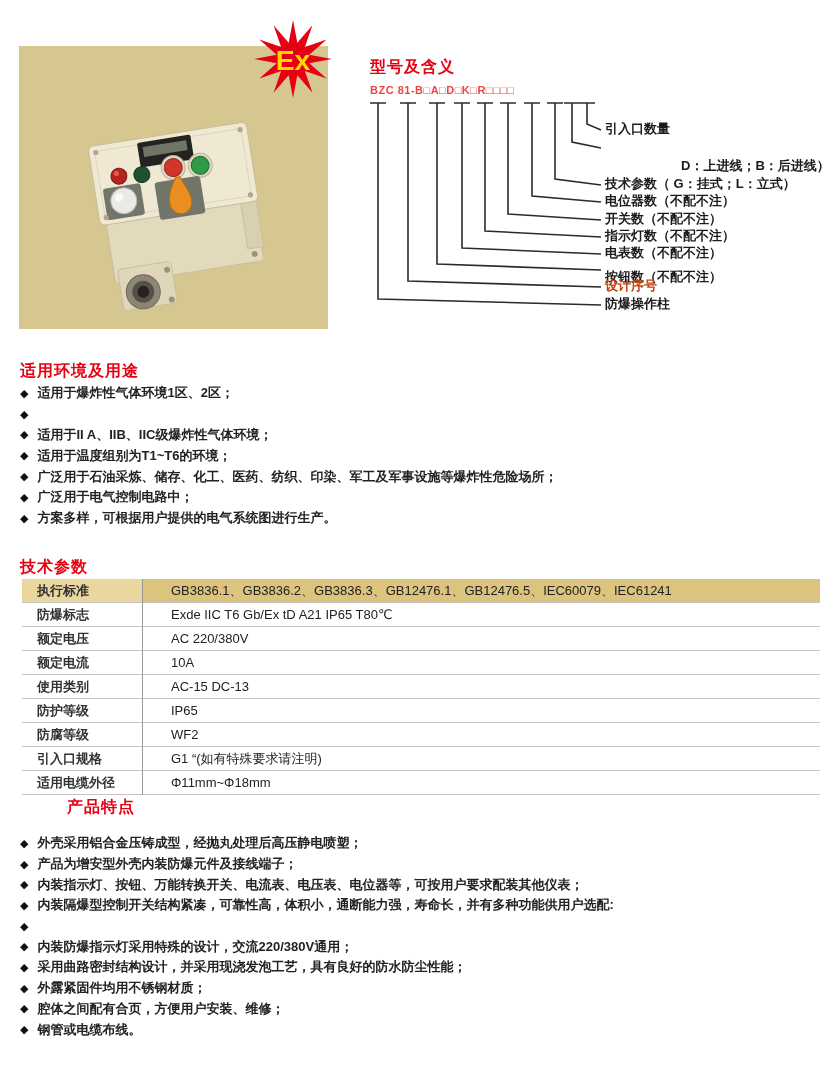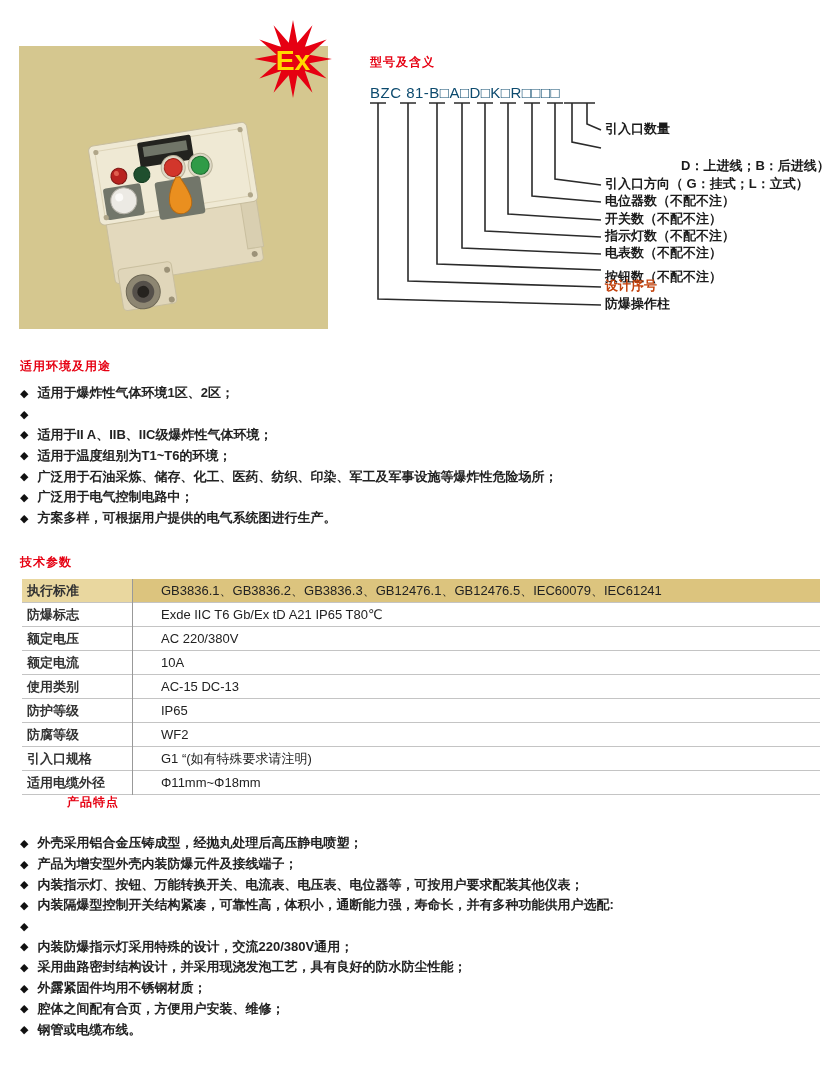--- a/index.html
+++ b/index.html
@@ -1,48 +1,48 @@
 <!DOCTYPE html>
 <html><head>
 <meta charset="utf-8">
 <style>
   html,body { margin:0; padding:0; background:#fff; }
   .page {
     position:relative; width:840px; height:1081px; background:#fff;
     font-family:"Liberation Sans","DejaVu Sans",sans-serif; overflow:hidden;
   }
   .section-title {
-    position:absolute; color:#e60012; font-size:12px; font-weight:bold;
+    position:absolute; color:#e60012; font-size:16px; font-weight:bold;
     letter-spacing:1px; white-space:nowrap;
   }
   
   .photo { position:absolute; left:19px; top:46px; width:309px; height:283px; background:#d5c78f; }
   .star { position:absolute; left:252px; top:20px; width:82px; height:78px; }
   .star text { font-weight:bold; }
   
   .model-code {
-    position:absolute; left:370px; top:84px; font-size:15px; font-weight:normal;
-    color:#0c4a6e; letter-spacing:0.5px; white-space:nowrap;
+    position:absolute; left:370px; top:84px; font-size:11px; font-weight:bold;
+    color:#ef4444; letter-spacing:0.5px; white-space:nowrap;
   }
   .model-lines { position:absolute; left:365px; top:100px; }
   .model-label {
     position:absolute; font-size:13px; font-weight:bold; color:#1a1a1a; white-space:nowrap;
   }
   .model-label.muted { color:#c2410c; }
   
   .bullet-list { position:absolute; left:20px; margin:0; padding:0; list-style:none; }
   .bullet-list li { display:flex; align-items:center; font-size:13px; font-weight:600; color:#222; white-space:nowrap; }
   .env-list li { height:20.8px; }
   .feat-list li { height:20.7px; }
   .bullet-glyph { font-size:11px; color:#111; margin-right:9px; flex:0 0 auto; }
   
   .tech-table { position:absolute; left:22px; top:579px; width:798px; border-collapse:collapse; table-layout:fixed; }
   .tech-table tr { border-bottom:1px solid #c4c4c4; }
   .tech-table td { height:21px; font-size:13px; vertical-align:middle; }
-  .tech-table td.cell-label { width:104px; font-weight:bold; color:#333; padding-left:5px; border-right:1px solid #999; }
+  .tech-table td.cell-label { width:104px; font-weight:bold; color:#333; padding-left:15px; border-right:1px solid #999; }
   .tech-table td.cell-value { padding-left:28px; color:#222; }
   .tech-table tr.header-row td.cell-label { background:#e9d79f; }
   .tech-table tr.header-row td.cell-value { background:#dcc47e; }
 </style>
 </head>
 <body>
 
 <div class="page">
 
   <div class="photo">
@@ -111,21 +111,21 @@
       <polyline points="120,3 120,131 236,137"></polyline>
       <polyline points="97,3 97,148 236,154"></polyline>
       <polyline points="72,3 72,164 236,170"></polyline>
       <polyline points="43,3 43,181 236,187"></polyline>
       <polyline points="13,3 13,199 236,205"></polyline>
     </g>
   </svg>
 
   <div class="model-label" style="left:605px; top:120px;">引入口数量</div>
   <div class="model-label" style="left:681px; top:157px;">D：上进线；B：后进线）</div>
-  <div class="model-label" style="left:605px; top:175px;">引入口方向（ G：挂式；L：立式）</div>
+  <div class="model-label" style="left:605px; top:175px;">技术参数（ G：挂式；L：立式）</div>
   <div class="model-label" style="left:605px; top:192px;">电位器数（不配不注）</div>
   <div class="model-label" style="left:605px; top:210px;">开关数（不配不注）</div>
   <div class="model-label" style="left:605px; top:227px;">指示灯数（不配不注）</div>
   <div class="model-label" style="left:605px; top:244px;">电表数（不配不注）</div>
   <div class="model-label" style="left:605px; top:268px;">按钮数（不配不注）</div>
   <div class="model-label muted" style="left:605px; top:277px;">设计序号</div>
   <div class="model-label" style="left:605px; top:295px;">防爆操作柱</div>
 
   <h2 class="section-title" style="left:20px; top:348px;">适用环境及用途</h2>
   <ul class="bullet-list env-list" style="top:383px;">

